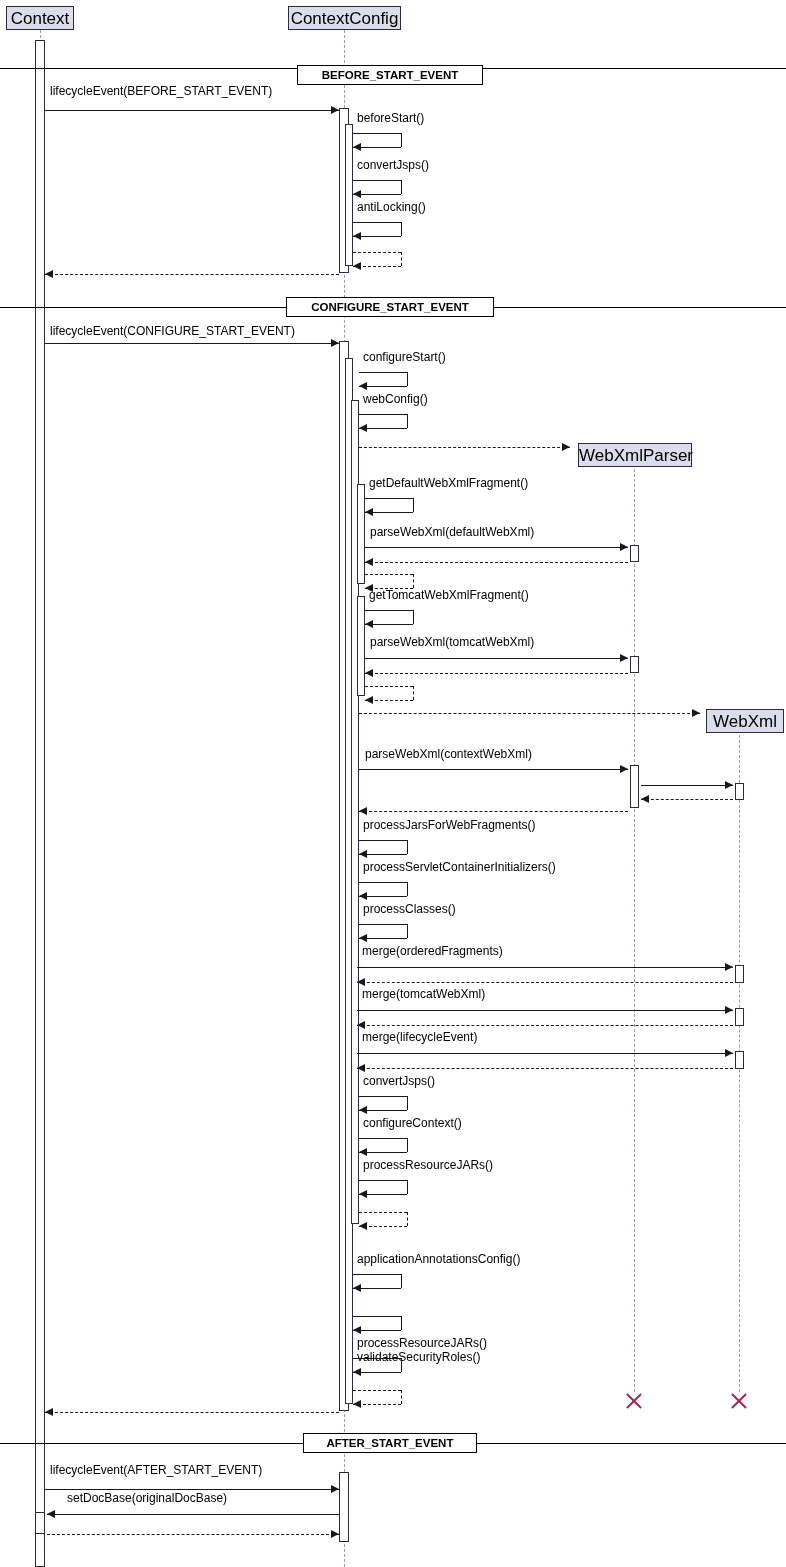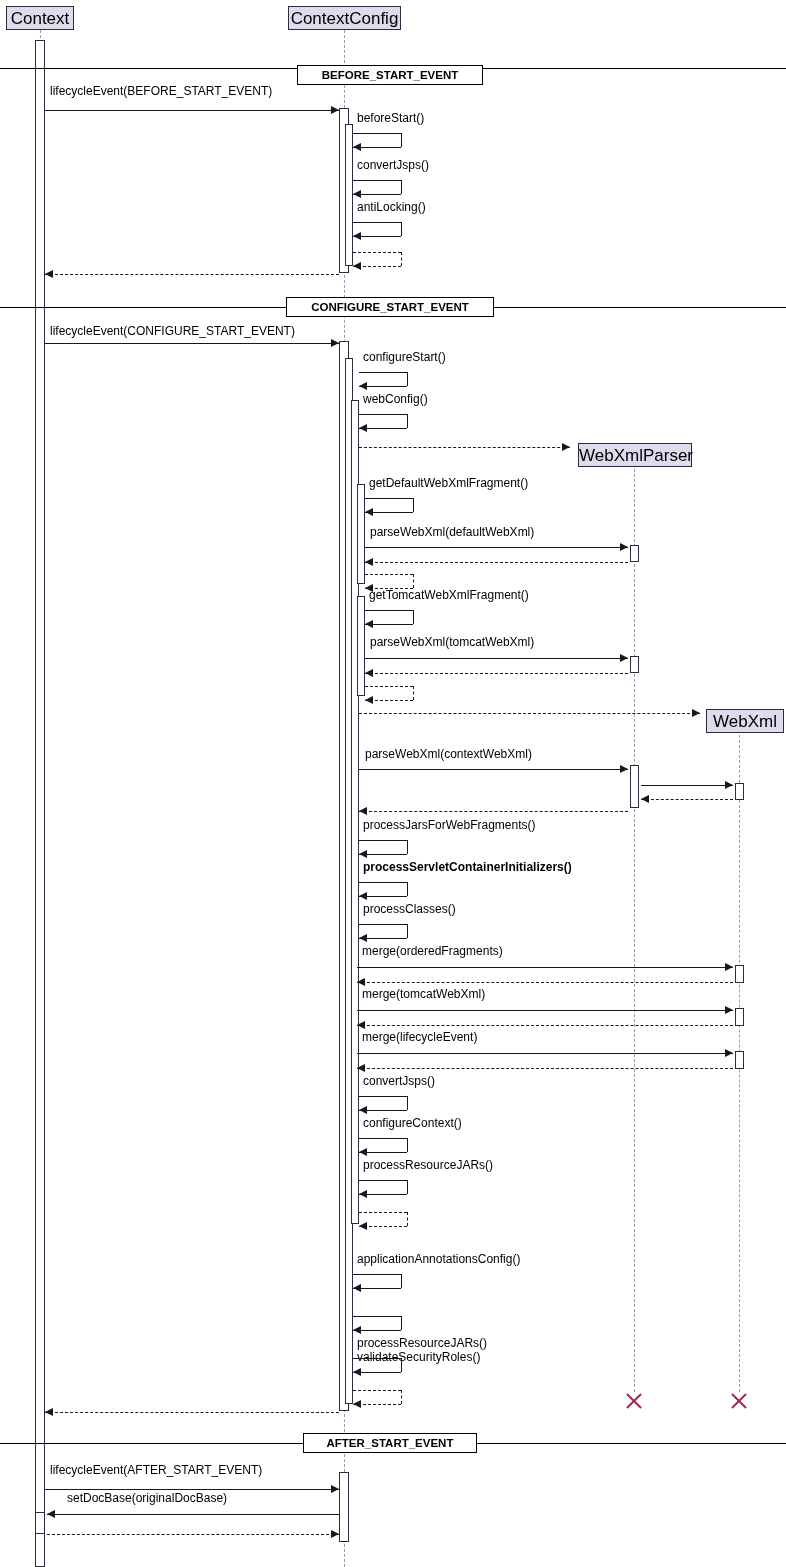--- a/index.html
+++ b/index.html
@@ -203,21 +203,21 @@
       <div class="bot" style="width: 48px;"></div>
     </div>
     <div class="arrow-head left" style="left: 359px; top: 850px;"></div>
     <div class="msg-label" style="left: 363px; top: 818px;">processJarsForWebFragments()</div>
     <div class="selfcall" style="left: 359px; top: 882px; width: 48px; height: 15px;">
       <div class="top" style="width: 48px;"></div>
       <div class="right" style="left: 48px;"></div>
       <div class="bot" style="width: 48px;"></div>
     </div>
     <div class="arrow-head left" style="left: 359px; top: 892px;"></div>
-    <div class="msg-label" style="left: 363px; top: 860px; font-weight: bold;">processServletContainerInitializers()</div>
+    <div class="msg-label" style="left: 363px; top: 860px;">processServletContainerInitializers()</div>
     <div class="selfcall" style="left: 359px; top: 924px; width: 48px; height: 15px;">
       <div class="top" style="width: 48px;"></div>
       <div class="right" style="left: 48px;"></div>
       <div class="bot" style="width: 48px;"></div>
     </div>
     <div class="arrow-head left" style="left: 359px; top: 934px;"></div>
     <div class="msg-label" style="left: 363px; top: 902px;">processClasses()</div>
     <div class="selfcall" style="left: 359px; top: 1096px; width: 48px; height: 15px;">
       <div class="top" style="width: 48px;"></div>
       <div class="right" style="left: 48px;"></div>

